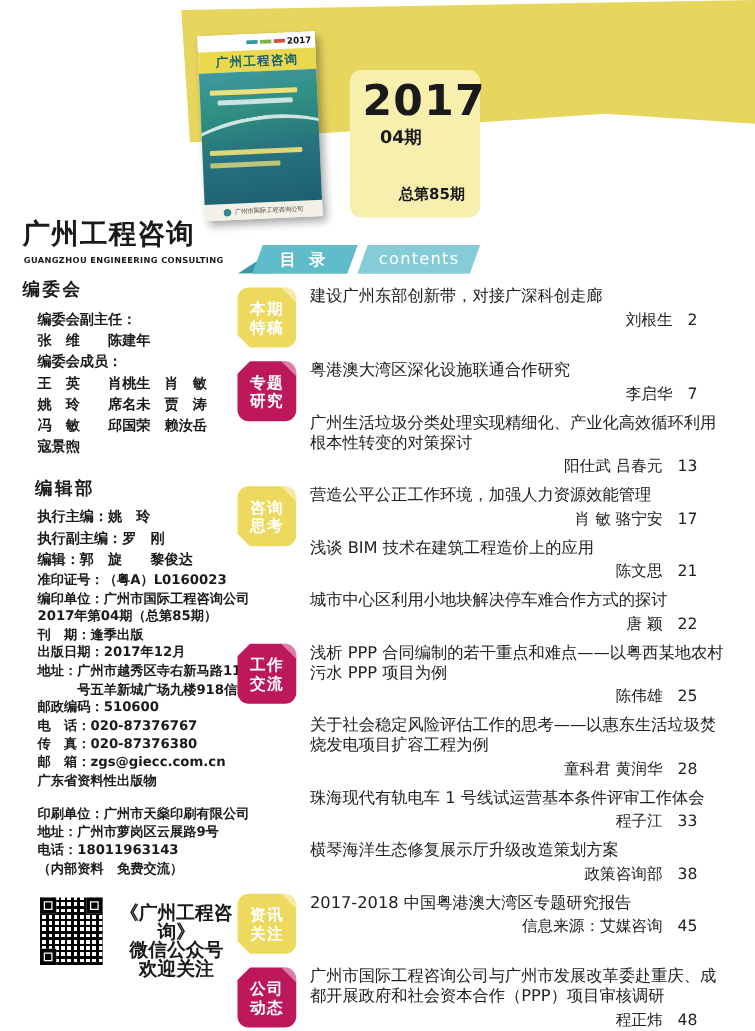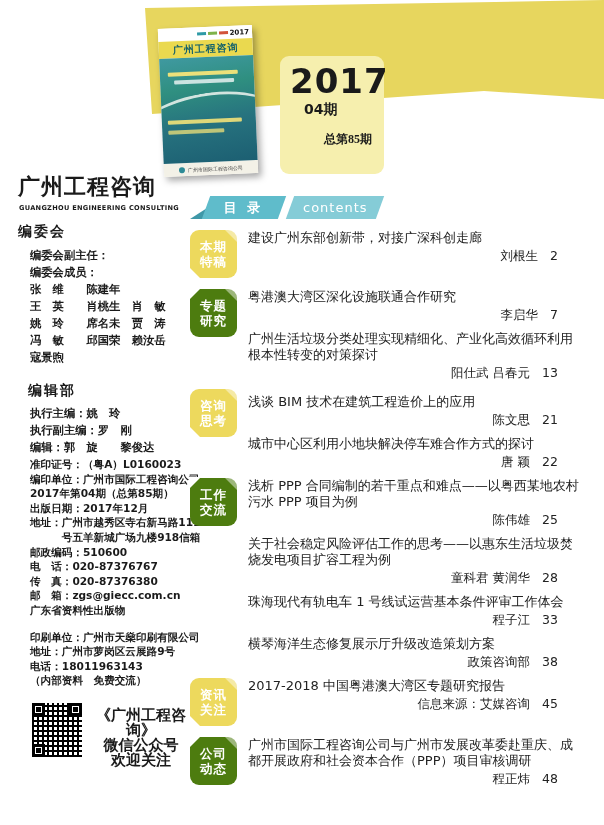--- a/index.html
+++ b/index.html
@@ -6,21 +6,21 @@
   .page{position:relative;width:604px;height:825px;background:#fff;overflow:hidden;
         font-family:"DejaVu Sans","Liberation Sans",sans-serif;color:#1a1a1a;}
 
   
   .banner{position:absolute;left:0;top:0;width:604px;height:170px;background:#e7d65e;
           clip-path:polygon(145px 8px,604px 0px,604px 99px,484px 91px,152px 114px);}
   .issue-box{position:absolute;left:280px;top:56px;width:104px;height:118px;
              background:#f6efae;border-radius:9px;z-index:3;}
   .issue-year{font-size:34px;font-weight:bold;line-height:1;margin:8px 0 0 10px;letter-spacing:1px;}
   .issue-no{font-size:14px;font-weight:bold;margin:3px 0 0 24px;}
-  .issue-total{position:absolute;right:12px;bottom:26px;font-size:12px;font-weight:bold;font-family:Liberation Serif, serif;}
+  .issue-total{position:absolute;right:12px;bottom:10px;font-size:12px;font-weight:bold;}
 
   
   .cover{position:absolute;left:161px;top:27px;width:94px;height:148px;z-index:2;background:#fff;
          transform:rotate(-2.5deg);box-shadow:3px 4px 7px rgba(0,0,0,.35);
          display:flex;flex-direction:column;}
   .cover-top{height:13px;background:#fff;display:flex;align-items:center;justify-content:flex-end;
              gap:2px;padding:0 3px;}
   .cover-top i{display:block;width:9px;height:3px;}
   .cover-top .c1{background:#2e9aa6;} .cover-top .c2{background:#7fb24a;} .cover-top .c3{background:#d2533a;}
   .cover-year{font-size:7px;font-weight:bold;color:#111;}
@@ -72,21 +72,21 @@
   .ribbon-en span{transform:skewX(20deg);color:#fff;font-size:13px;letter-spacing:1px;}
 
   .toc-list{padding-top:32px;}
   .toc-item{position:relative;display:flex;margin-bottom:5px;}
   .toc-item.tall{min-height:54px;}
   .badge-slot{flex:0 0 58px;position:relative;}
   .badge{position:absolute;left:0;top:2px;width:47px;height:48px;border-radius:9px;
          display:flex;flex-direction:column;align-items:center;justify-content:center;
          color:#fff;font-size:12.5px;font-weight:bold;line-height:15px;letter-spacing:1px;}
   .badge.yellow{background:#edd95d;}
-  .badge.teal{background:#4d7c0f;}
+  .badge.teal{background:#be185d;}
   .badge::before{content:"";position:absolute;top:0;right:0;border-style:solid;
                  border-width:0 12px 12px 0;border-color:transparent rgba(255,255,255,.45) transparent transparent;}
   .badge.yellow::after{content:"";position:absolute;bottom:-1px;left:-1px;border-style:solid;
                  border-width:0 0 12px 12px;border-color:transparent transparent #fff transparent;transform:rotate(90deg);}
   .badge.teal::after{content:"";position:absolute;top:-1px;left:-1px;border-style:solid;
                  border-width:12px 12px 0 0;border-color:#fff transparent transparent transparent;}
   .toc-text{flex:1;padding-top:2px;}
   .toc-title{font-size:13px;line-height:16px;color:#222;}
   .toc-author{font-size:12.5px;color:#222;text-align:right;padding-right:26px;margin-top:2px;}
   .toc-author .pg{margin-left:12px;}
@@ -126,39 +126,40 @@
     </div>
   </div>
 
   <div class="sidebar">
     <div class="sb-title">广州工程咨询</div>
     <div class="sb-sub">GUANGZHOU ENGINEERING CONSULTING</div>
 
     <div class="sb-h committee">编委会</div>
     <div>
         <div class="sb-line">编委会副主任：</div>
+        <div class="sb-line">张　维　　陈建年</div>
         <div class="sb-line">编委会成员：</div>
-        <div class="sb-line">张　维　　陈建年</div>
         <div class="sb-line">王　英　　肖桃生　肖　敏</div>
         <div class="sb-line">姚　玲　　席名未　贾　涛</div>
         <div class="sb-line">冯　敏　　邱国荣　赖汝岳</div>
         <div class="sb-line">寇景煦</div>
       </div>
 
     <div class="sb-h editorial">编辑部</div>
     <div>
         <div class="sb-line">执行主编：姚　玲</div>
         <div class="sb-line">执行副主编：罗　刚</div>
         <div class="sb-line">编辑：郭　旋　　黎俊达</div>
       </div>
 
     <div class="pub-block sb-small">
         <div class="sb-line">准印证号：（粤A）L0160023</div>
         <div class="sb-line">编印单位：广州市国际工程咨询公司</div>
         <div class="sb-line">2017年第04期（总第85期）</div>
+        <div class="sb-line">刊　期：逢季出版</div>
         <div class="sb-line">出版日期：2017年12月</div>
         <div class="sb-line">地址：广州市越秀区寺右新马路111</div>
         <div class="sb-line">　　　号五羊新城广场九楼918信箱</div>
         <div class="sb-line">邮政编码：510600</div>
         <div class="sb-line">电　话：020-87376767</div>
         <div class="sb-line">传　真：020-87376380</div>
         <div class="sb-line">邮　箱：zgs@giecc.com.cn</div>
         <div class="sb-line">广东省资料性出版物</div>
       </div>
 
@@ -236,20 +237,26 @@
         </div>
       </div>
 
       <div class="toc-item">
         <div class="badge-slot">
           <div class="badge yellow">
             <span>咨询</span>
             <span>思考</span>
           </div>
         </div>
+        <div class="toc-text">
+          <div class="toc-title">营造公平公正工作环境，加强人力资源效能管理</div>
+          <div class="toc-author">
+            <span>肖 敏 骆宁安</span><span class="pg">17</span>
+          </div>
+        </div>
       </div>
 
       <div class="toc-item">
         <div class="badge-slot"></div>
         <div class="toc-text">
           <div class="toc-title">浅谈 BIM 技术在建筑工程造价上的应用</div>
           <div class="toc-author">
             <span>陈文思</span><span class="pg">21</span>
           </div>
         </div>

